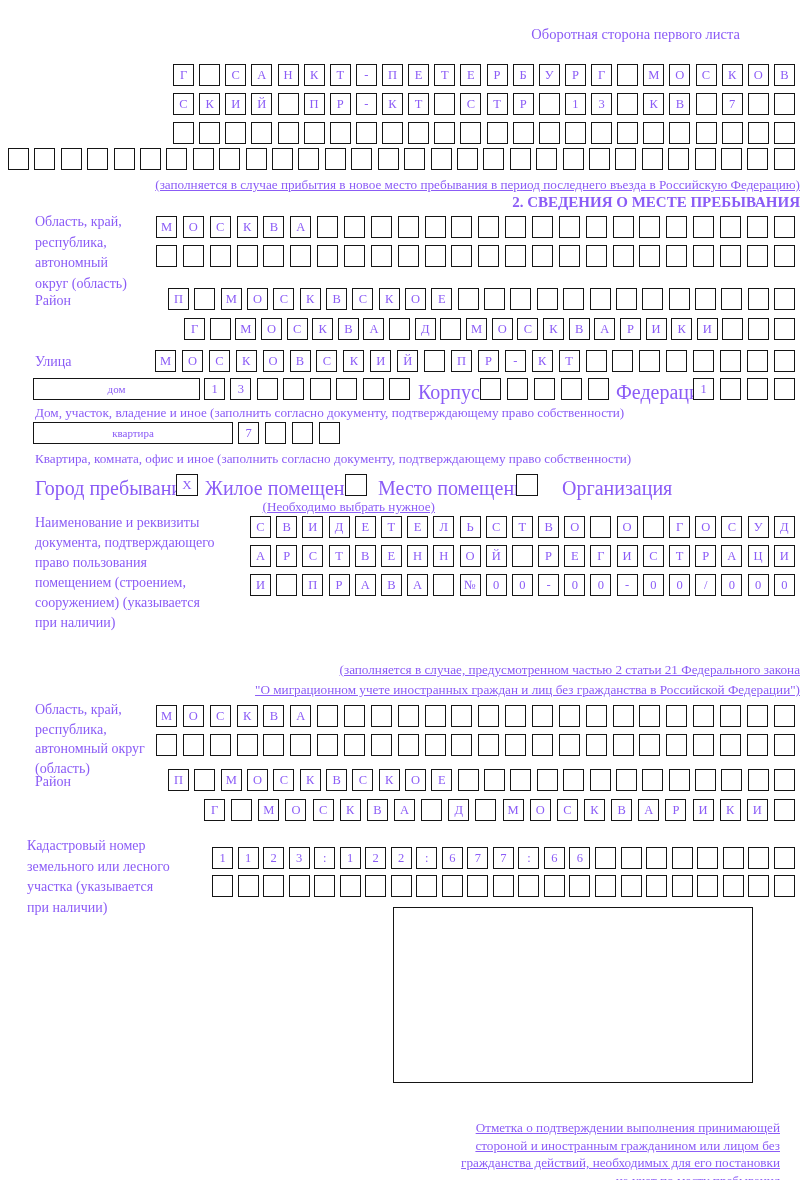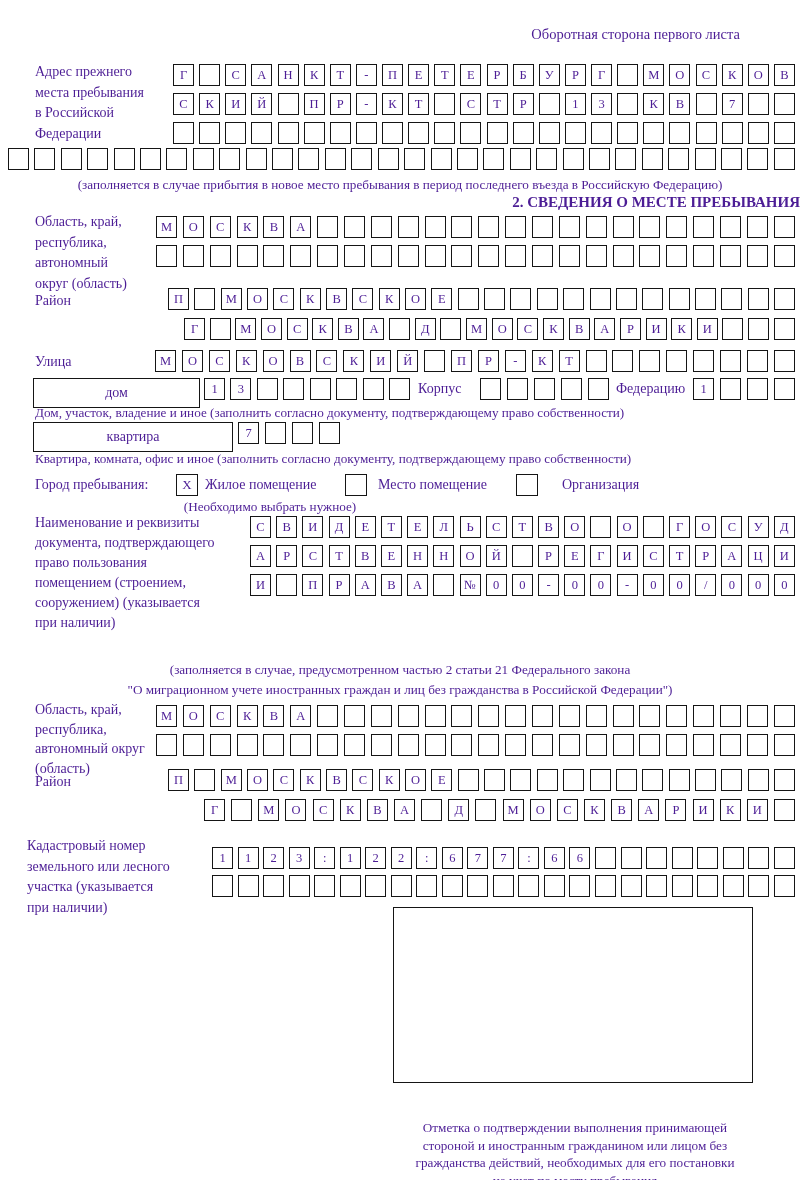--- a/index.html
+++ b/index.html
@@ -1,52 +1,48 @@
 <!DOCTYPE html>
 <html><head>
 <meta charset="utf-8">
 <style>
   html,body{margin:0;padding:0;background:#fff;}
   #page{
     position:relative;width:800px;height:1180px;background:#ffffff;
-    font-family:"Liberation Serif","DejaVu Serif",serif;color:#4c1d95;overflow:hidden;
+    font-family:"Liberation Serif","DejaVu Serif",serif;color:#8b5cf6;overflow:hidden;
   }
   .lbl{position:absolute;font-size:14px;line-height:20.5px;white-space:pre-line;}
   .note{position:absolute;font-size:13.2px;line-height:17.5px;}
-  .center{text-align:center;}
+  .center{text-align:right;text-decoration:underline;}
   .title{position:absolute;left:0;width:800px;text-align:right;font-weight:bold;font-size:15px;}
   .cellrow{position:absolute;display:flex;justify-content:space-between;}
   .cell{
     box-sizing:border-box;width:21px;height:22px;border:1.5px solid #151515;background:#fff;
     display:flex;align-items:center;justify-content:center;
     font-size:12.5px;font-family:"Liberation Serif","DejaVu Serif",serif;flex:0 0 21px;
   }
   .bigbox{
-    position:absolute;box-sizing:border-box;height:30px;border:1.5px solid #151515;background:#fff;
-    display:flex;align-items:center;justify-content:center;font-size:14px;
+    position:absolute;box-sizing:border-box;height:22px;border:1.5px solid #151515;background:#fff;
+    display:flex;align-items:center;justify-content:center;font-size:11px;
   }
   .checkbox{
     position:absolute;box-sizing:border-box;width:22px;height:22px;border:1.5px solid #151515;
     display:flex;align-items:center;justify-content:center;font-size:13px;background:#fff;
   }
-  .inline-lbl{position:absolute;font-size:14px;}
+  .inline-lbl{position:absolute;font-size:20px;}
   .stampbox{position:absolute;left:393px;top:907px;width:360px;height:176px;
     border:1.5px solid #151515;box-sizing:border-box;background:#fff;}
 </style>
 </head>
 <body>
 
 <div id="page">
 
   <div class="lbl" style="left:400px;top:24px;width:340px;text-align:right;font-size:14.5px;">Оборотная сторона первого листа</div>
 
-  <div class="lbl" style="left:35px;top:62px;width:140px;">Адрес прежнего
-места пребывания
-в Российской
-Федерации</div>
   <div class="cellrow" style="left:173px;top:64px;width:622px;">
       <span class="cell">Г</span>
       <span class="cell"></span>
       <span class="cell">С</span>
       <span class="cell">А</span>
       <span class="cell">Н</span>
       <span class="cell">К</span>
       <span class="cell">Т</span>
       <span class="cell">-</span>
       <span class="cell">П</span>

